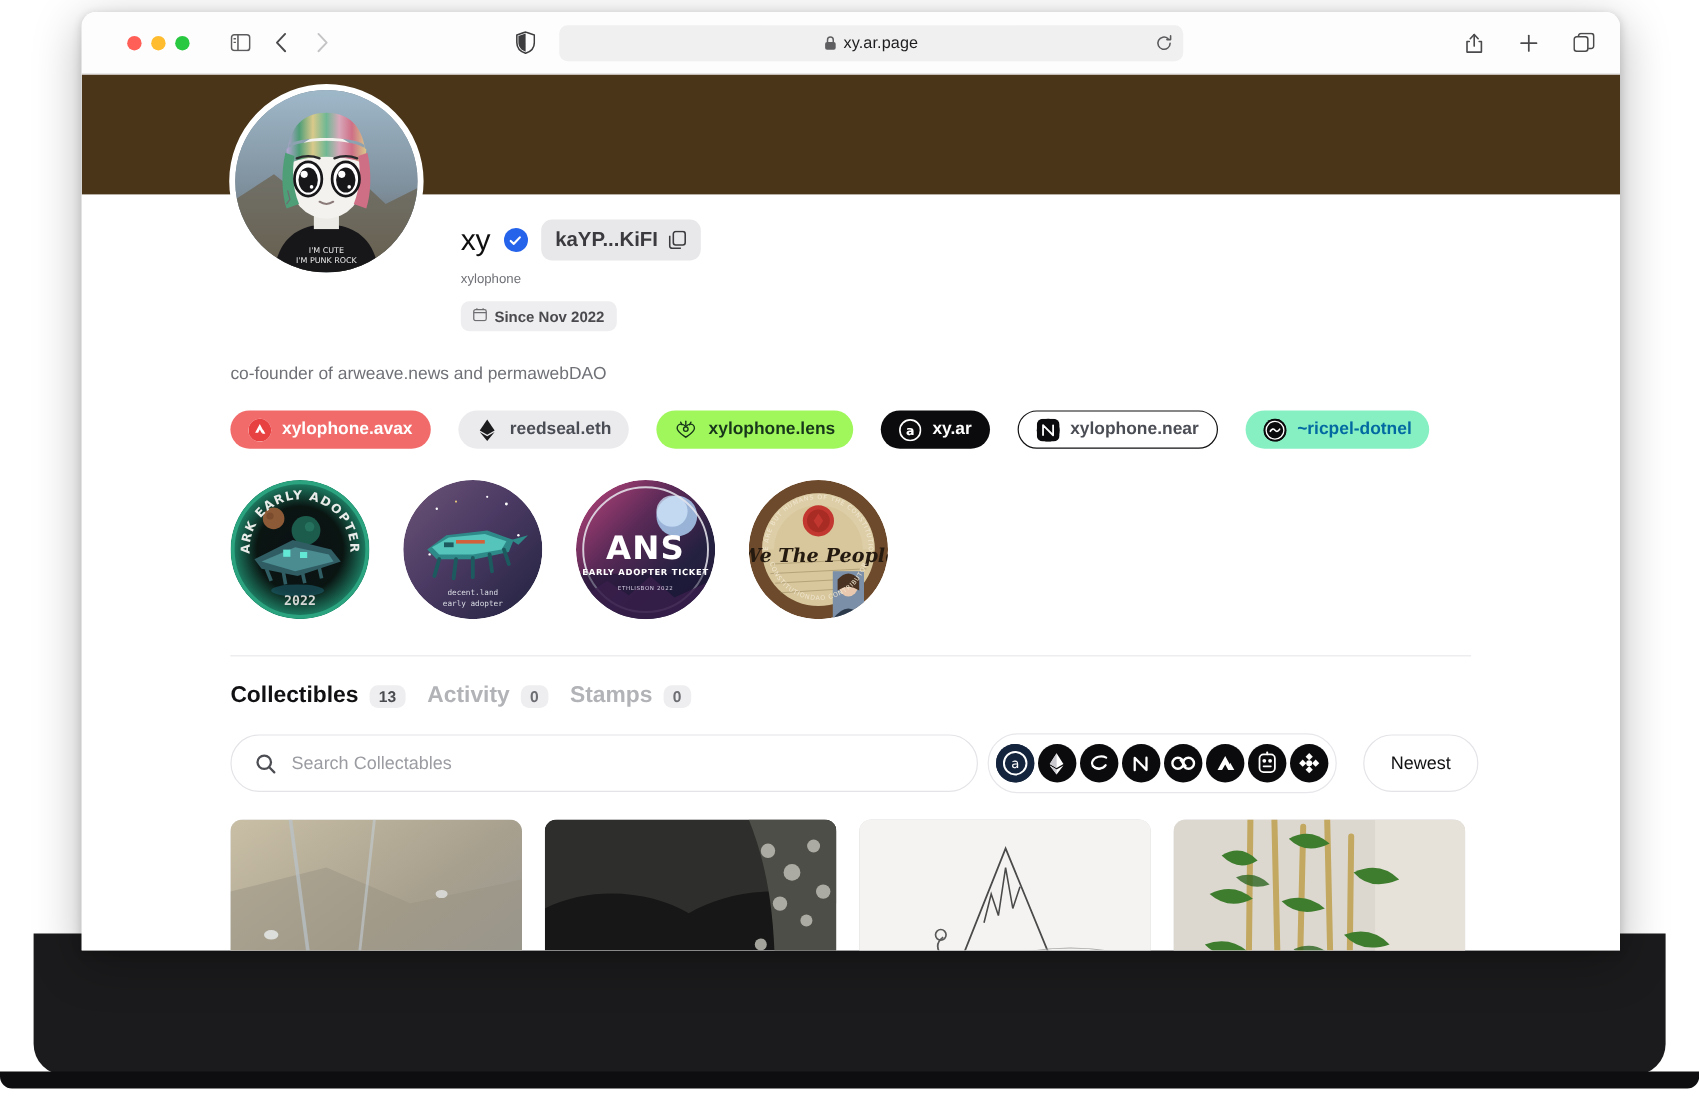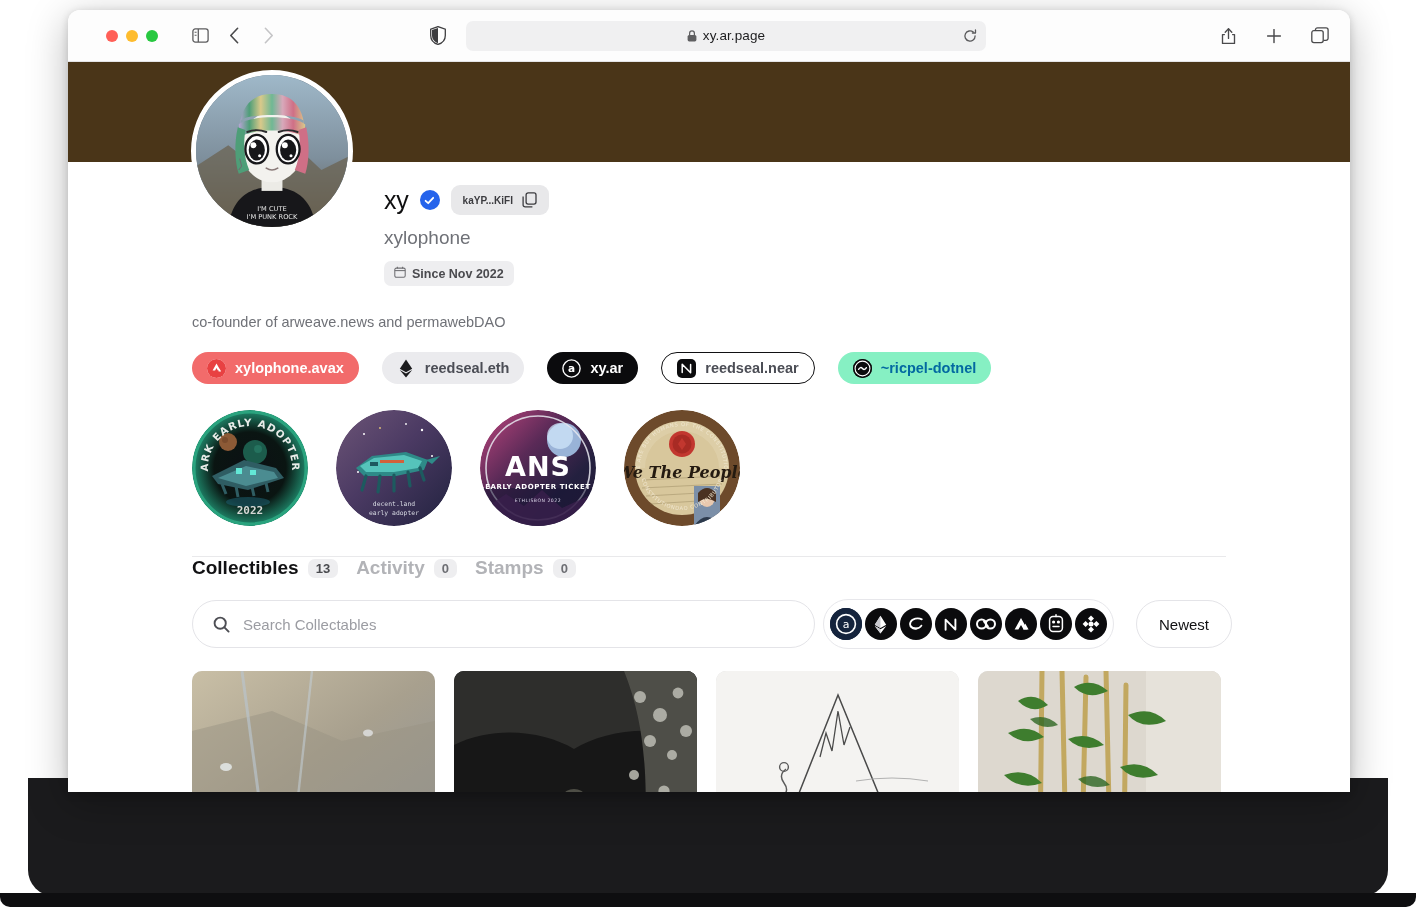--- a/index.html
+++ b/index.html
@@ -178,29 +178,29 @@
     display: flex; align-items: center; justify-content: center;
     color: #fff;
   }
   .addr-chip {
     display: flex;
     align-items: center;
     gap: 9px;
     background: #e8e8ea;
     border-radius: 9px;
     padding: 7px 12px;
-    font-size: 10px;
+    font-size: 17px;
     font-weight: bold;
     color: #3b3b3f;
   }
   .addr-chip .copy { color: #3b3b3f; display: flex; }
 
   .handle {
     margin-top: 9px;
-    font-size: 19px;
+    font-size: 11px;
     color: #6f7177;
   }
   .since {
     margin-top: 12px;
     display: inline-flex;
     align-items: center;
     gap: 6px;
     background: #eeeef0;
     border-radius: 7px;
     padding: 5px 10px;
@@ -258,20 +258,21 @@
   .badge svg { display: block; width: 100%; height: 100%; }
 
   .divider {
     margin: 30px 6px 0 6px;
     height: 1px;
     background: #e9e9eb;
   }
 
   
   .tabs {
+    margin-top: 22px;
     padding-left: 6px;
     display: flex;
     align-items: center;
     gap: 18px;
   }
   .tab {
     display: flex;
     align-items: center;
     gap: 9px;
     font-size: 19px;
@@ -566,39 +567,51 @@
             <span class="cicon">
               <svg width="14" height="19" viewBox="0 0 14 19">
                 <path d="M7 0.6 L13.2 9.8 L7 13.3 L0.8 9.8 Z" fill="#1c1c1e"></path>
                 <path d="M7 14.6 L13.2 11.1 L7 18.6 L0.8 11.1 Z" fill="#1c1c1e"></path>
               </svg>
             </span>
             <span>reedseal.eth</span>
           </div>
 
 
+          <div class="chip" style="background:#a0f75c;color:#17361a">
+            <span class="cicon">
+              <svg width="17" height="16" viewBox="0 0 17 16" fill="none" stroke="#17361a" stroke-width="1.15" stroke-linecap="round">
+                <path d="M8.5 14.4 C4.4 11.5 1.3 9.6 1.3 6.8 C1.3 4.7 2.9 3.4 4.7 3.4 C6 3.4 7.2 4 8.5 5.4 C9.8 4 11 3.4 12.3 3.4 C14.1 3.4 15.7 4.7 15.7 6.8 C15.7 9.6 12.6 11.5 8.5 14.4 Z"></path>
+                <circle cx="8.5" cy="7.6" r="1.9"></circle>
+                <line x1="8.5" y1="1" x2="8.5" y2="4.2"></line>
+                <line x1="4.2" y1="1.8" x2="5.3" y2="4"></line>
+                <line x1="12.8" y1="1.8" x2="11.7" y2="4"></line>
+              </svg>
+            </span>
+            <span>xylophone.lens</span>
+          </div>
 
           <div class="chip" style="background:#0b0b0d;color:#ffffff">
             <span class="cicon">
               <svg width="19" height="19" viewBox="0 0 19 19" fill="none">
                 <circle cx="9.5" cy="9.5" r="8.6" stroke="#ffffff" stroke-width="1.4"></circle>
                 <text x="9.5" y="13.4" font-size="10.5" fill="#ffffff" text-anchor="middle" font-family="DejaVu Sans, sans-serif">a</text>
               </svg>
             </span>
             <span>xy.ar</span>
           </div>
 
           <div class="chip" style="background:#ffffff;color:#4b4d55;border:1.6px solid #111113">
             <span class="cicon" style="background:#0b0b0d">
               <svg width="19" height="19" viewBox="0 0 19 19">
                 <rect width="19" height="19" rx="5" fill="#0b0b0d"></rect>
                 <path d="M5.2 13.6 V5.3 L13.6 13.7 V5.4" fill="none" stroke="#fff" stroke-width="1.5" stroke-linecap="round" stroke-linejoin="round"></path>
               </svg>
             </span>
-            <span>reedseal.near</span>
+            <span>xylophone.near</span>
           </div>
 
           <div class="chip" style="background:#86f0c3;color:#0369a1">
             <span class="cicon" style="background:#0b0b0d">
               <svg width="19" height="19" viewBox="0 0 19 19">
                 <circle cx="9.5" cy="9.5" r="9.5" fill="#0b0b0d"></circle>
                 <circle cx="9.5" cy="9.5" r="7.4" fill="none" stroke="#fff" stroke-width="1.1"></circle>
                 <path d="M5.6 10.4 Q7.5 7.2 9.5 9.5 Q11.5 11.8 13.4 8.6" fill="none" stroke="#fff" stroke-width="1.35" stroke-linecap="round"></path>
               </svg>
             </span>

